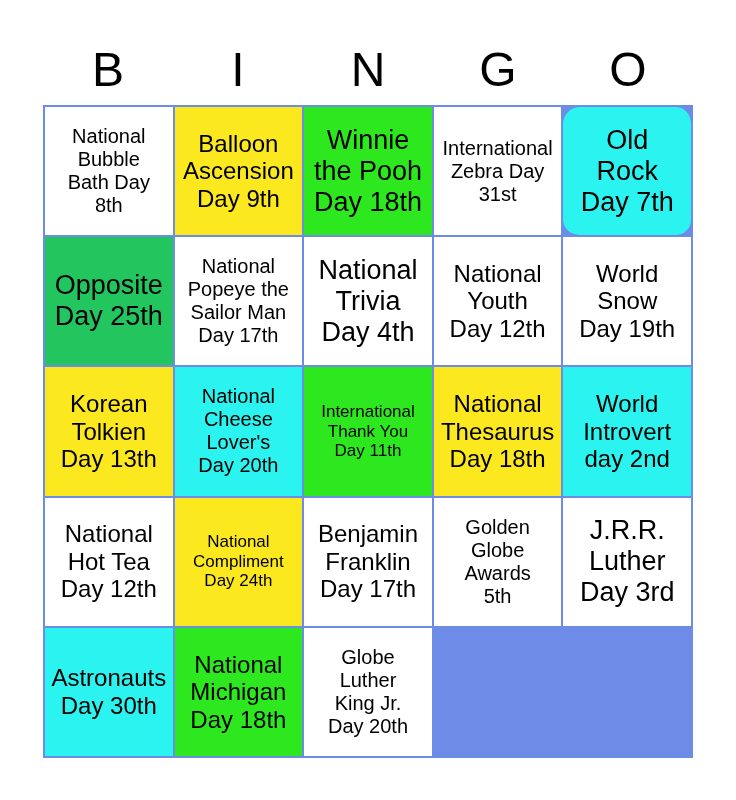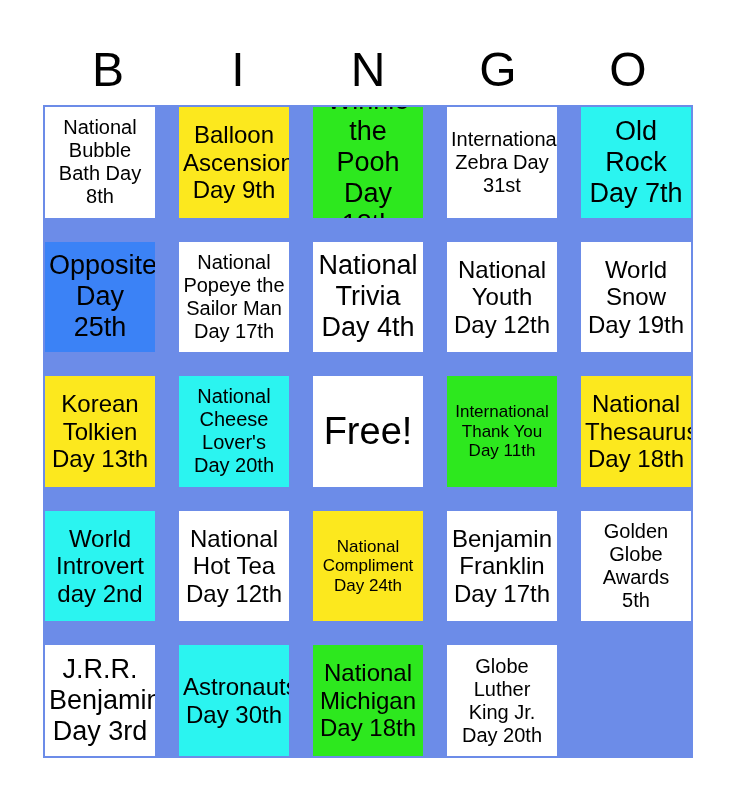--- a/index.html
+++ b/index.html
@@ -44,21 +44,20 @@
     top: 105px;
     width: 650px;
     height: 653px;
     display: grid;
     grid-template-columns: repeat(5, 1fr);
     grid-template-rows: repeat(5, 1fr);
     border-left: 2px solid #6c8ce8;
     border-top: 2px solid #6c8ce8;
     box-sizing: border-box;
     background: #6c8ce8;
-    gap: 22px;
   }
   .cell {
     border-right: 2px solid #6c8ce8;
     border-bottom: 2px solid #6c8ce8;
     box-sizing: border-box;
     display: flex;
     align-items: center;
     justify-content: center;
     text-align: center;
     padding: 2px 4px;
@@ -107,26 +106,26 @@
       <div class="cell sz-lg" style="background: rgb(45, 232, 30);">
         <span class="cell-text">Winnie
 the Pooh
 Day 18th</span>
       </div>
       <div class="cell sz-sm" style="background: rgb(255, 255, 255);">
         <span class="cell-text">International
 Zebra Day
 31st</span>
       </div>
-      <div class="cell sz-lg" style="background: rgb(43, 244, 240);">
+      <div class="cell sz-lg" style="background: rgb(43, 244, 240); border-radius: 17px;">
         <span class="cell-text">Old
 Rock
 Day 7th</span>
       </div>
-      <div class="cell sz-lg" style="background: #3b82f6;">
+      <div class="cell sz-lg" style="background: #22c55e;">
         <span class="cell-text">Opposite
 Day 25th</span>
       </div>
       <div class="cell sz-sm" style="background: rgb(255, 255, 255);">
         <span class="cell-text">National
 Popeye the
 Sailor Man
 Day 17th</span>
       </div>
       <div class="cell sz-lg" style="background: rgb(255, 255, 255);">
@@ -148,23 +147,20 @@
         <span class="cell-text">Korean
 Tolkien
 Day 13th</span>
       </div>
       <div class="cell sz-sm" style="background: rgb(43, 244, 240);">
         <span class="cell-text">National
 Cheese
 Lover's
 Day 20th</span>
       </div>
-      <div class="cell sz-xl" style="background: rgb(255, 255, 255);">
-        <span class="cell-text">Free!</span>
-      </div>
       <div class="cell sz-xs" style="background: rgb(45, 232, 30);">
         <span class="cell-text">International
 Thank You
 Day 11th</span>
       </div>
       <div class="cell sz-md" style="background: rgb(252, 232, 30);">
         <span class="cell-text">National
 Thesaurus
 Day 18th</span>
       </div>
@@ -189,21 +185,21 @@
 Day 17th</span>
       </div>
       <div class="cell sz-sm" style="background: rgb(255, 255, 255);">
         <span class="cell-text">Golden
 Globe
 Awards
 5th</span>
       </div>
       <div class="cell sz-lg" style="background: rgb(255, 255, 255);">
         <span class="cell-text">J.R.R.
-Benjamin
+Luther
 Day 3rd</span>
       </div>
       <div class="cell sz-md" style="background: rgb(43, 244, 240);">
         <span class="cell-text">Astronauts
 Day 30th</span>
       </div>
       <div class="cell sz-md" style="background: rgb(45, 232, 30);">
         <span class="cell-text">National
 Michigan
 Day 18th</span>

